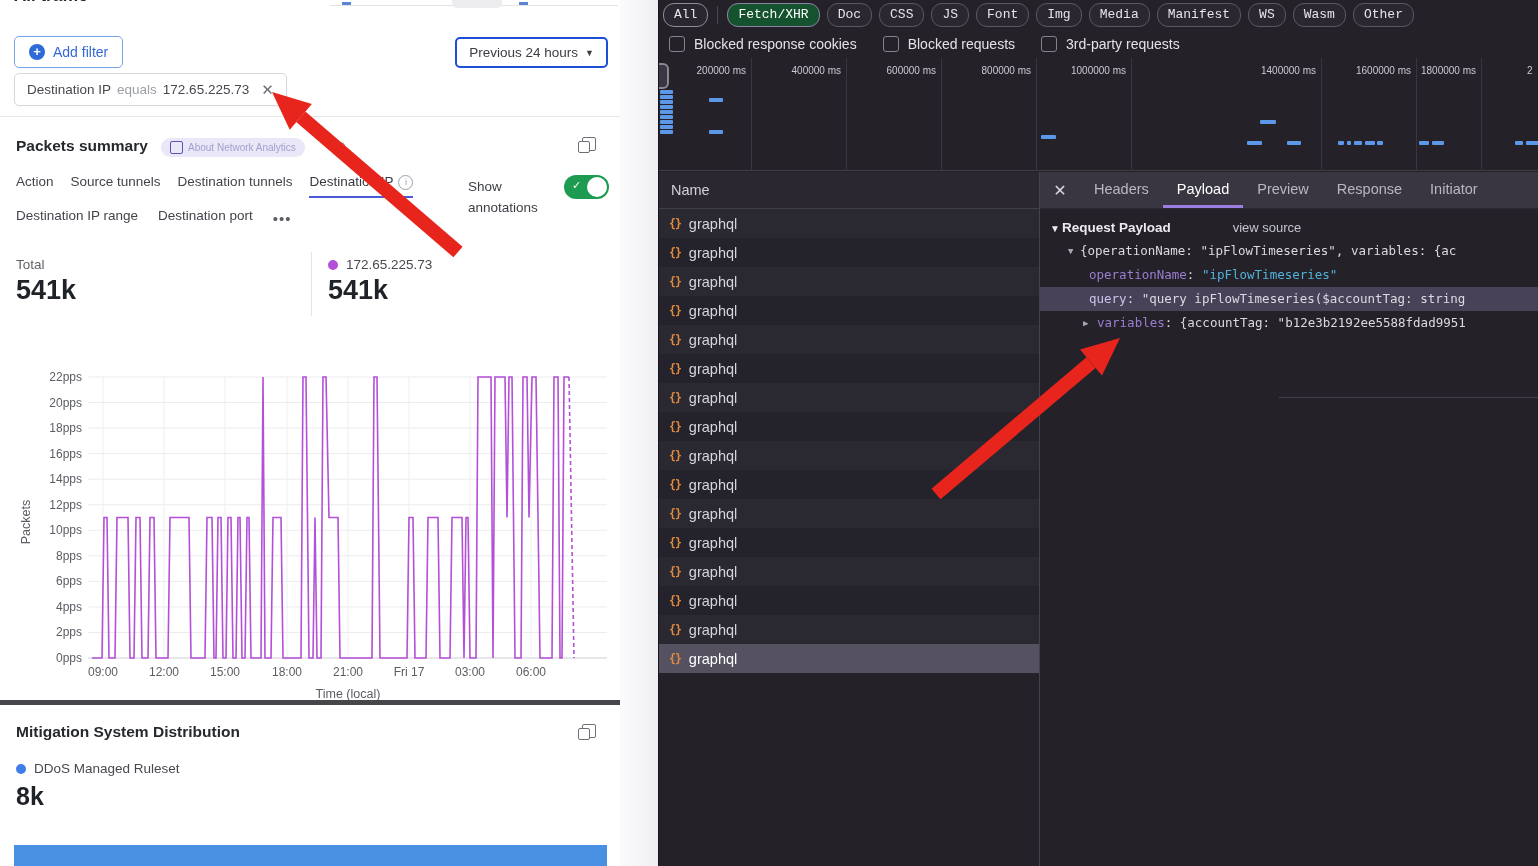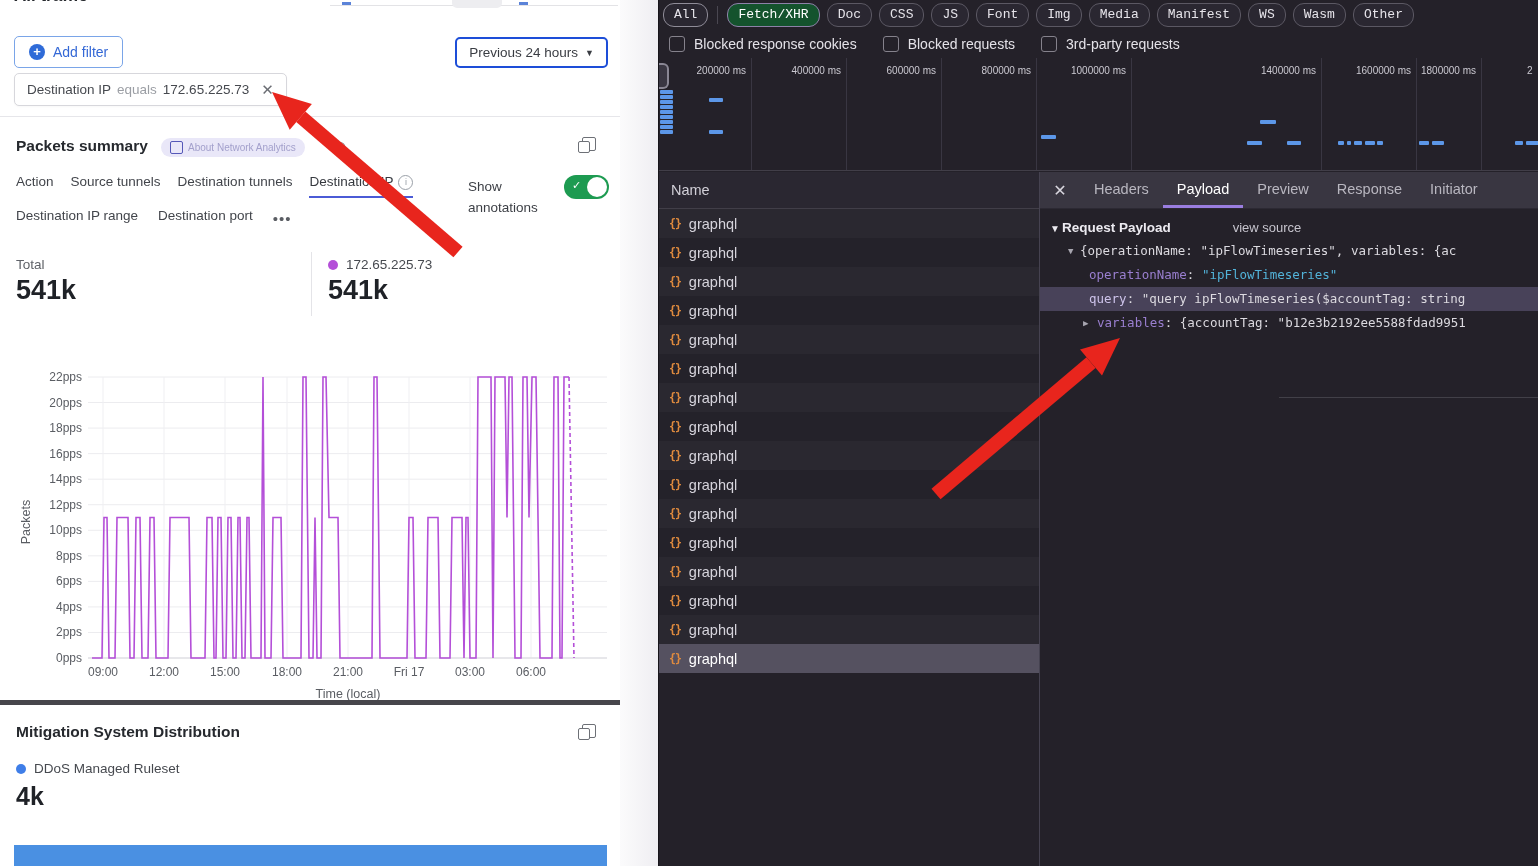--- a/index.html
+++ b/index.html
@@ -255,21 +255,21 @@
     <div class="card-band"></div>
 
     <div class="mit-title">Mitigation System Distribution</div>
     <div id="mit-expand">
         <div class="expand-icon"></div>
       </div>
     <div id="mit-legend" class="legend-line">
       <span class="dot" id="mit-dot" style="background: rgb(63, 126, 232);"></span>
       <span>DDoS Managed Ruleset</span>
     </div>
-    <div class="mit-value">4k</div>
+    <div class="mit-value">8k</div>
     <div class="mit-bar" id="mit-bar" style="background: rgb(74, 144, 226);"></div>
   </section>
 
   <div id="gutter"></div>
 
   <section id="devtools">
     <div class="pill-row" id="pills">
         <span class="pill first">All</span>
         <span class="pill-sep"></span>
         <span class="pill active">Fetch/XHR</span>

